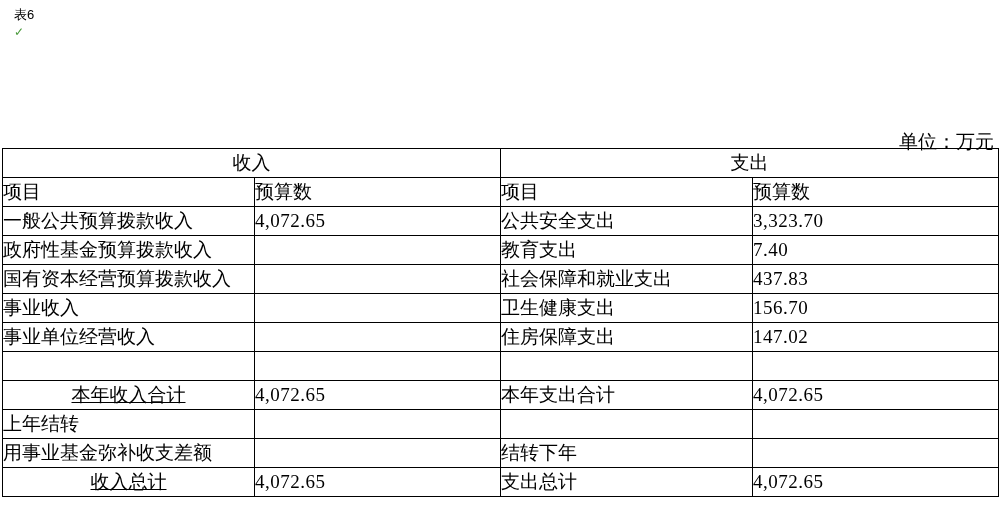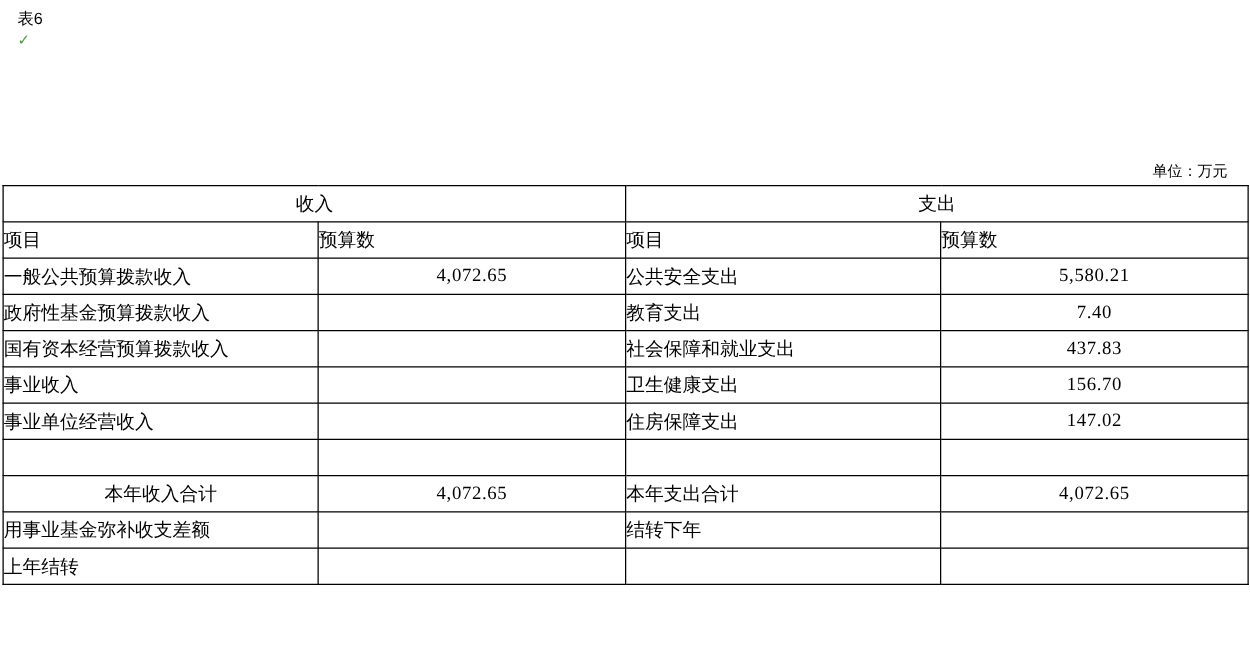--- a/index.html
+++ b/index.html
@@ -44,67 +44,68 @@
     top: 38px;
     width: 1000px;
     text-align: center;
     font-size: 27px;
     font-weight: bold;
     letter-spacing: 1px;
     font-family: "Liberation Serif", "DejaVu Serif", serif;
   }
   .unit-line {
     position: absolute;
-    right: 18px;
+    right: 6px;
     top: 129px;
-    font-size: 12px;
+    font-size: 19px;
     font-family: Liberation Serif, serif;
   }
   table.budget {
     position: absolute;
     left: 2px;
     top: 148px;
     width: 996px;
     border-collapse: collapse;
     table-layout: fixed;
     font-size: 14.5px;
   }
   table.budget td, table.budget th {
     border: 1px solid #000000;
     padding: 0;
     height: 28px;
     font-weight: normal;
-    font-size: 15px;
+    font-size: 19px;
     vertical-align: middle;
   }
   .grp-head {
     text-align: center;
     font-size: 16px;
     height: 30px;
   }
   .col-head {
     text-align: left;
     font-weight: bold;
     font-size: 15.5px;
     height: 30px;
   }
   .lbl {
     text-align: left;
     padding-left: 4px;
     white-space: nowrap;
   }
   .num {
-    text-align: center;
+    text-align: left;
     padding-right: 4px;
     font-family: "Liberation Serif", "DejaVu Serif", serif;
     letter-spacing: 0.5px;
   }
   .center-lbl {
     text-align: center;
     padding-left: 0;
+    text-decoration: underline;
   }
   .blank-row td {
     height: 26px;
   }
   .c1 { width: 252px; }
   .c2 { width: 246px; }
   .c3 { width: 252px; }
   .c4 { width: 246px; }
 </style>
 </head>
@@ -134,21 +135,21 @@
         <td class="col-head">项目</td>
         <td class="col-head">预算数</td>
         <td class="col-head">项目</td>
         <td class="col-head">预算数</td>
       </tr>
 
       <tr>
         <td class="lbl">一般公共预算拨款收入</td>
         <td class="num">4,072.65</td>
         <td class="lbl">公共安全支出</td>
-        <td class="num">5,580.21</td>
+        <td class="num">3,323.70</td>
       </tr>
       <tr>
         <td class="lbl">政府性基金预算拨款收入</td>
         <td class="num"></td>
         <td class="lbl">教育支出</td>
         <td class="num">7.40</td>
       </tr>
       <tr>
         <td class="lbl">国有资本经营预算拨款收入</td>
         <td class="num"></td>
@@ -173,27 +174,33 @@
         <td class="lbl"></td>
         <td class="num"></td>
       </tr>
       <tr>
         <td class="lbl center-lbl">本年收入合计</td>
         <td class="num">4,072.65</td>
         <td class="lbl">本年支出合计</td>
         <td class="num">4,072.65</td>
       </tr>
       <tr>
+        <td class="lbl">上年结转</td>
+        <td class="num"></td>
+        <td class="lbl"></td>
+        <td class="num"></td>
+      </tr>
+      <tr>
         <td class="lbl">用事业基金弥补收支差额</td>
         <td class="num"></td>
         <td class="lbl">结转下年</td>
         <td class="num"></td>
       </tr>
       <tr>
-        <td class="lbl">上年结转</td>
-        <td class="num"></td>
-        <td class="lbl"></td>
-        <td class="num"></td>
+        <td class="lbl center-lbl">收入总计</td>
+        <td class="num">4,072.65</td>
+        <td class="lbl">支出总计</td>
+        <td class="num">4,072.65</td>
       </tr>
     </tbody>
   </table>
 
 </div>
 
 </body></html>

